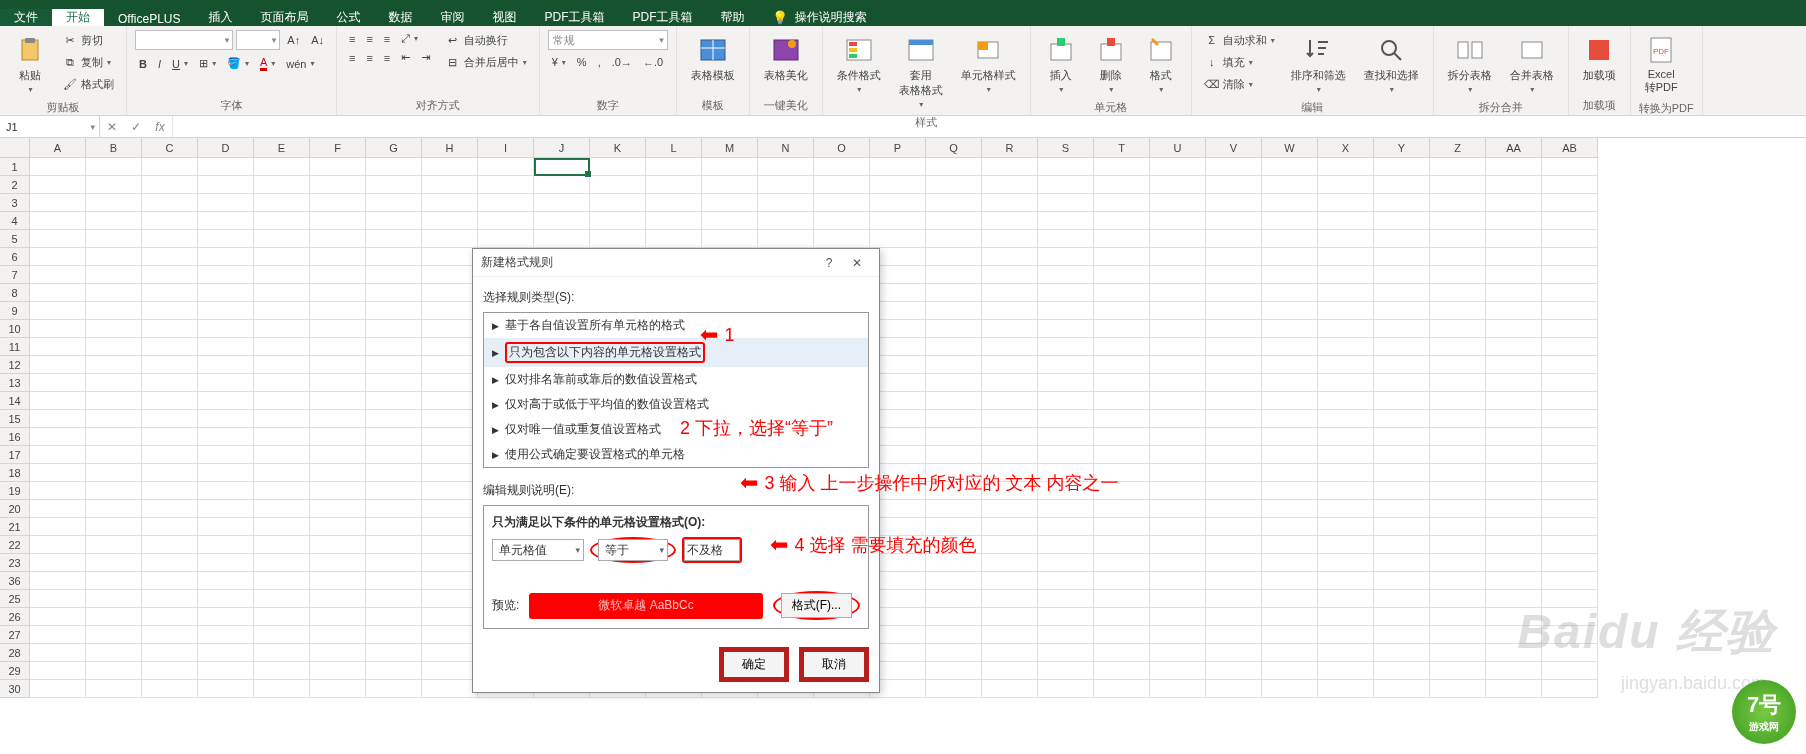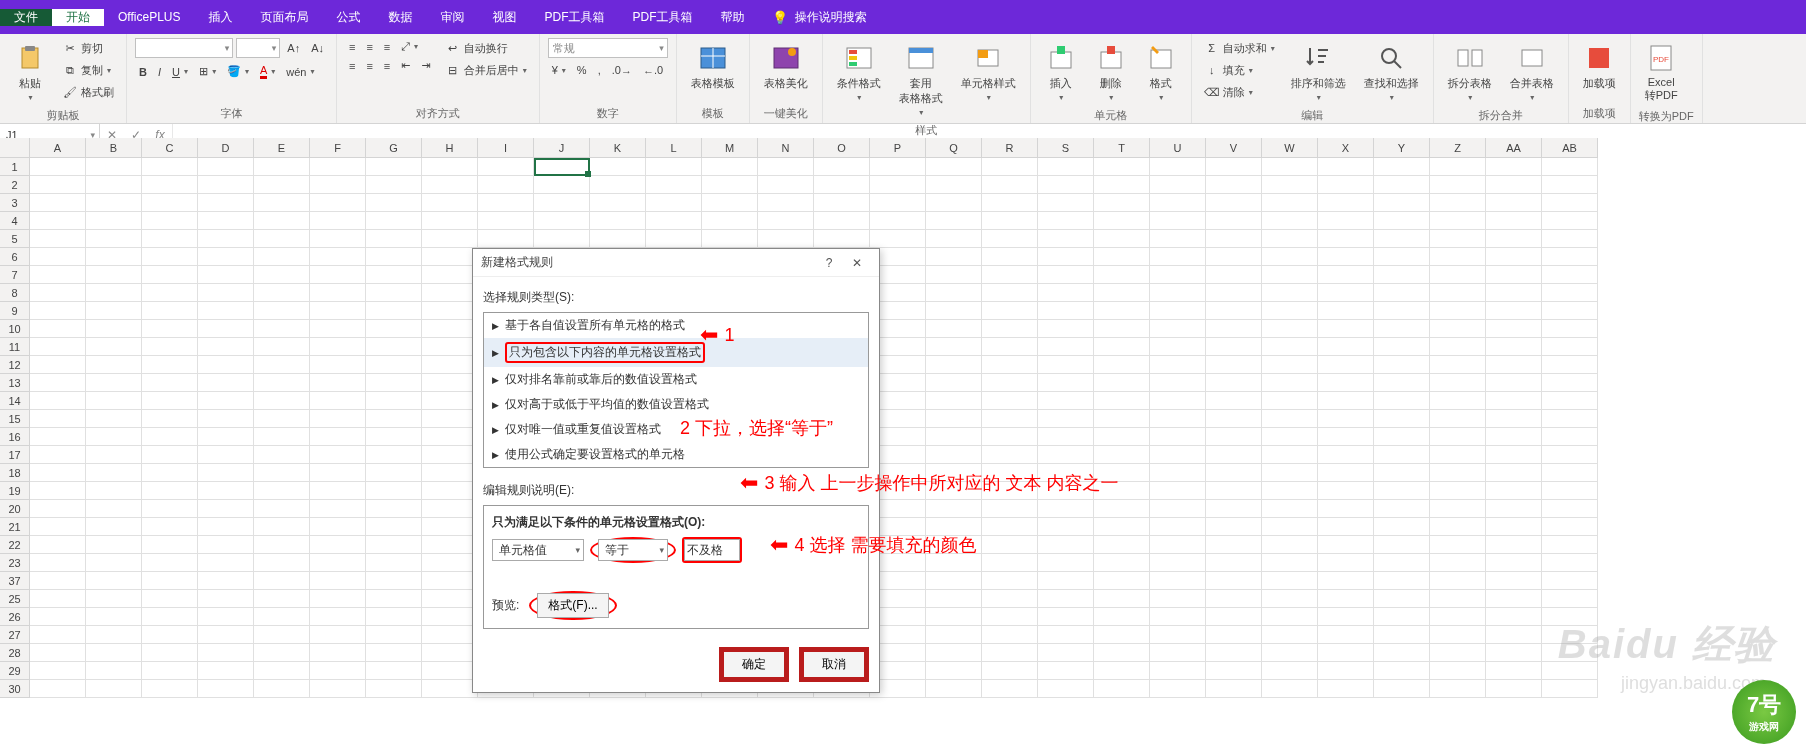--- a/index.html
+++ b/index.html
@@ -1,19 +1,19 @@
 <!DOCTYPE html>
 <html><head>
 <meta charset="utf-8">
 <style>
 * { margin: 0; padding: 0; box-sizing: border-box; font-family: "Microsoft YaHei", "SimSun", Arial, sans-serif; }
 body { background: #fff; width: 1806px; height: 754px; overflow: hidden; position: relative; font-size: 12px; color: #333; }
 
 
-.menu-tabs { background: #6d28d9; height: 34px; display: flex; align-items: center; color: #fff; }
+.menu-tabs { background: #14532d; height: 26px; display: flex; align-items: flex-end; color: #fff; }
 .menu-tab { padding: 0 14px; display: flex; align-items: center; font-size: 12px; cursor: pointer; }
 .menu-tab.active { background: #fff; color: #217346; }
 .menu-tab.file { background: #165a36; }
 .menu-tab .bulb { margin-right: 6px; font-size: 13px; }
 
 
 .ribbon { background: #f3f2f1; border-bottom: 1px solid #d4d4d4; height: 90px; display: flex; }
 .group { border-right: 1px solid #e1e1e1; padding: 4px 8px 2px; display: flex; flex-direction: column; justify-content: space-between; }
 .group-content { display: flex; align-items: flex-start; gap: 6px; flex: 1; }
 .group-label { text-align: center; font-size: 11px; color: #666; padding-top: 2px; }
@@ -70,21 +70,21 @@
 .preview-swatch { flex:1; height: 26px; background: #ff0000; color: #ffbfbf; display:flex; align-items:center; justify-content:center; font-size:12px; border:2px solid #ff0000; border-radius:3px; }
 .fmt-btn { border: 1px solid #aaa; padding: 3px 10px; background: #f4f4f4; cursor: pointer; font-size:12px; }
 .dlg-footer { display:flex; justify-content:flex-end; gap:10px; padding: 8px 10px 10px; }
 .dlg-btn { border:5px solid #b91c1c; background:#f4f4f4; padding: 4px 18px; font-size:12px; cursor:pointer; }
 
 
 .anno { position: absolute; color: #ff0000; font-size: 18px; display:flex; align-items:center; gap:6px; pointer-events:none; font-family: "SimSun", serif; }
 .arrow-left { color:#ff0000; font-size:22px; }
 
 
-.wm { position:absolute; right: 30px; bottom: 82px; color: rgba(160,160,160,0.35); font-size: 40px; font-weight: bold; font-style: italic; letter-spacing: 2px; }
+.wm { position:absolute; right: 30px; bottom: 90px; color: rgba(160,160,160,0.35); font-size: 48px; font-weight: bold; font-style: italic; letter-spacing: 2px; }
 .wm-sub { position:absolute; right: 40px; bottom: 60px; color: rgba(160,160,160,0.35); font-size: 18px; }
 .badge { position:absolute; right: 10px; bottom: 10px; width: 64px; height: 64px; border-radius: 50%; background: radial-gradient(circle,#7ac943,#3a9a1f); color:#fff; display:flex; flex-direction:column; align-items:center; justify-content:center; font-weight:bold; }
 .badge .n { font-size: 22px; }
 .badge .t { font-size: 10px; }
 
 svg { display:block; }
 </style>
 </head>
 <body>
 
@@ -531,21 +531,21 @@
       <div class="row-h">14</div>
       <div class="row-h">15</div>
       <div class="row-h">16</div>
       <div class="row-h">17</div>
       <div class="row-h">18</div>
       <div class="row-h">19</div>
       <div class="row-h">20</div>
       <div class="row-h">21</div>
       <div class="row-h">22</div>
       <div class="row-h">23</div>
-      <div class="row-h">37</div>
+      <div class="row-h">36</div>
       <div class="row-h">25</div>
       <div class="row-h">26</div>
       <div class="row-h">27</div>
       <div class="row-h">28</div>
       <div class="row-h">29</div>
       <div class="row-h">30</div>
     </div>
   <div class="cells" id="cells">
       <div class="cell-row">
         <div class="cell"></div>
@@ -1494,20 +1494,21 @@
         <div class="sel-box" style="width:92px">单元格值</div>
         <span class="ellipse-ring" style="display:inline-flex">
           <div class="sel-box" style="width:70px;border:1px solid #aaa">等于</div>
         </span>
         <span class="red-ring" style="padding:0">
           <div class="txt-box" style="width:56px">不及格</div>
         </span>
       </div>
       <div class="preview-row">
         <span>预览:</span>
+        <div class="preview-swatch">微软卓越 AaBbCc</div>
         <span class="ellipse-ring"><button class="fmt-btn">格式(F)...</button></span>
       </div>
     </div>
   </div>
   <div class="dlg-footer">
     <button class="dlg-btn">确定</button>
     <button class="dlg-btn">取消</button>
   </div>
 </div>
 

